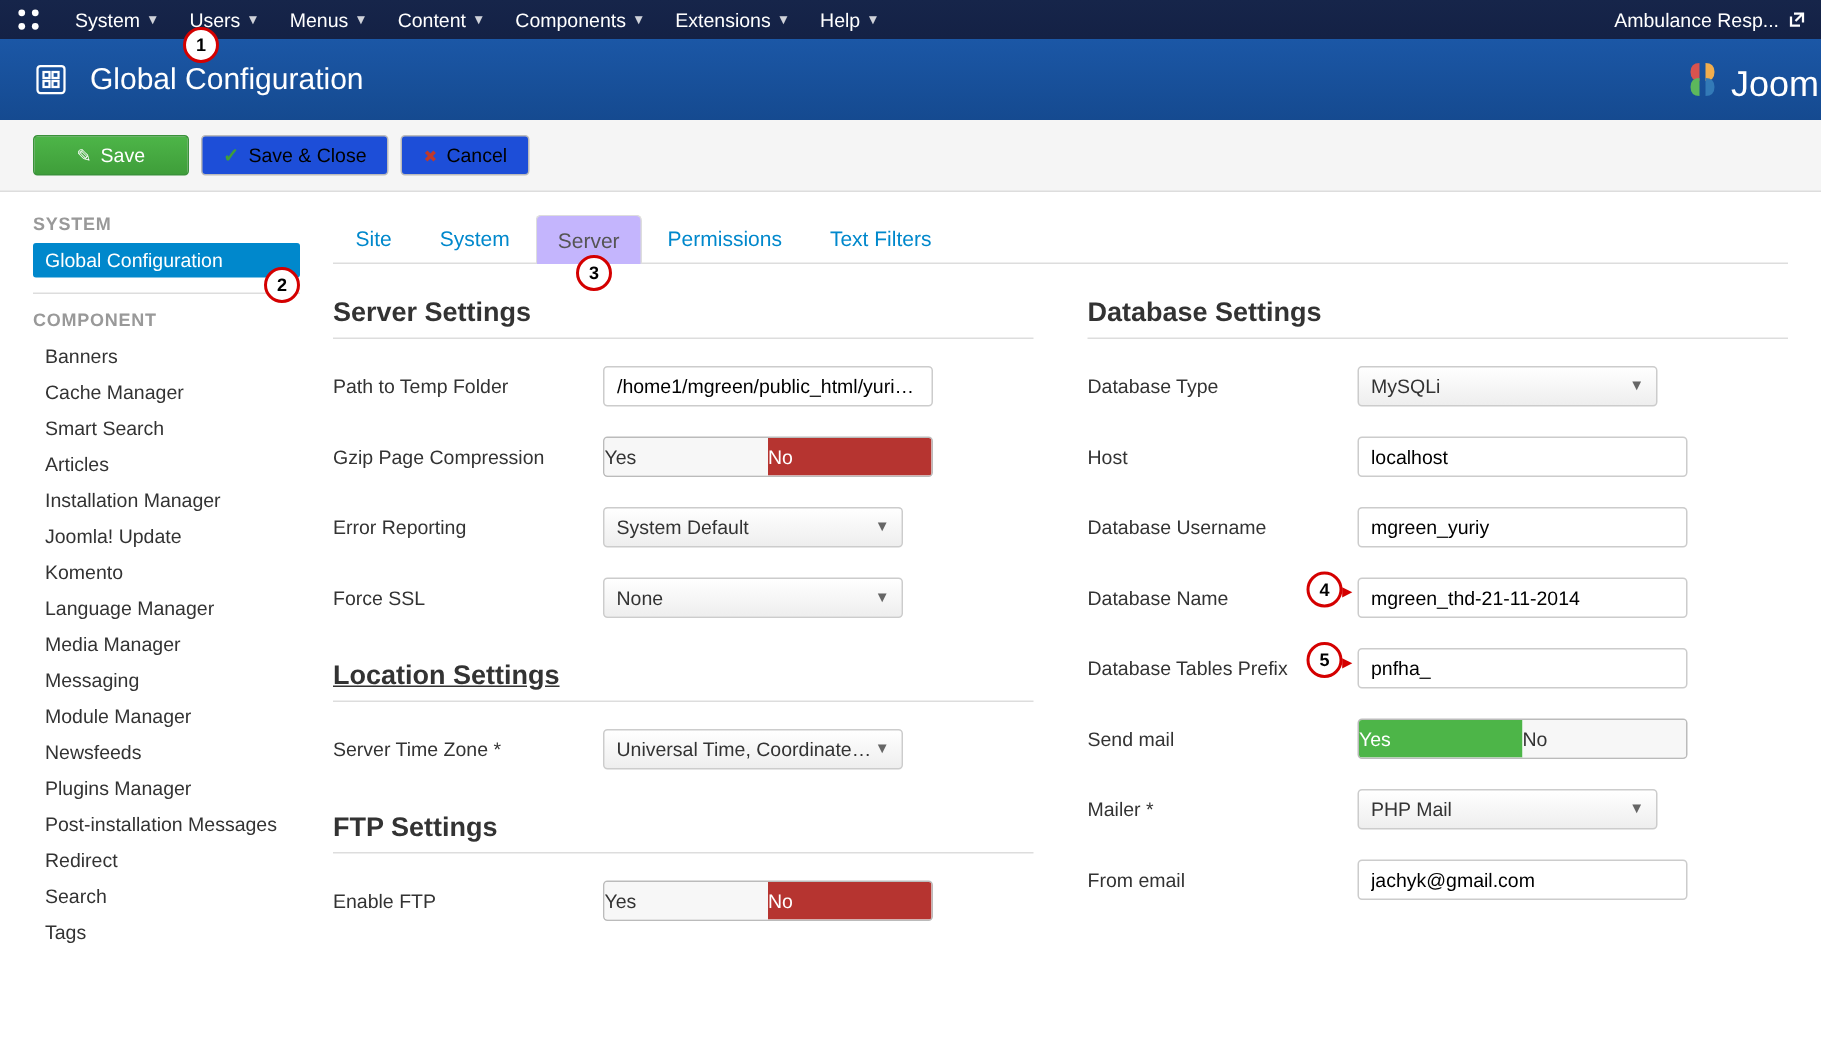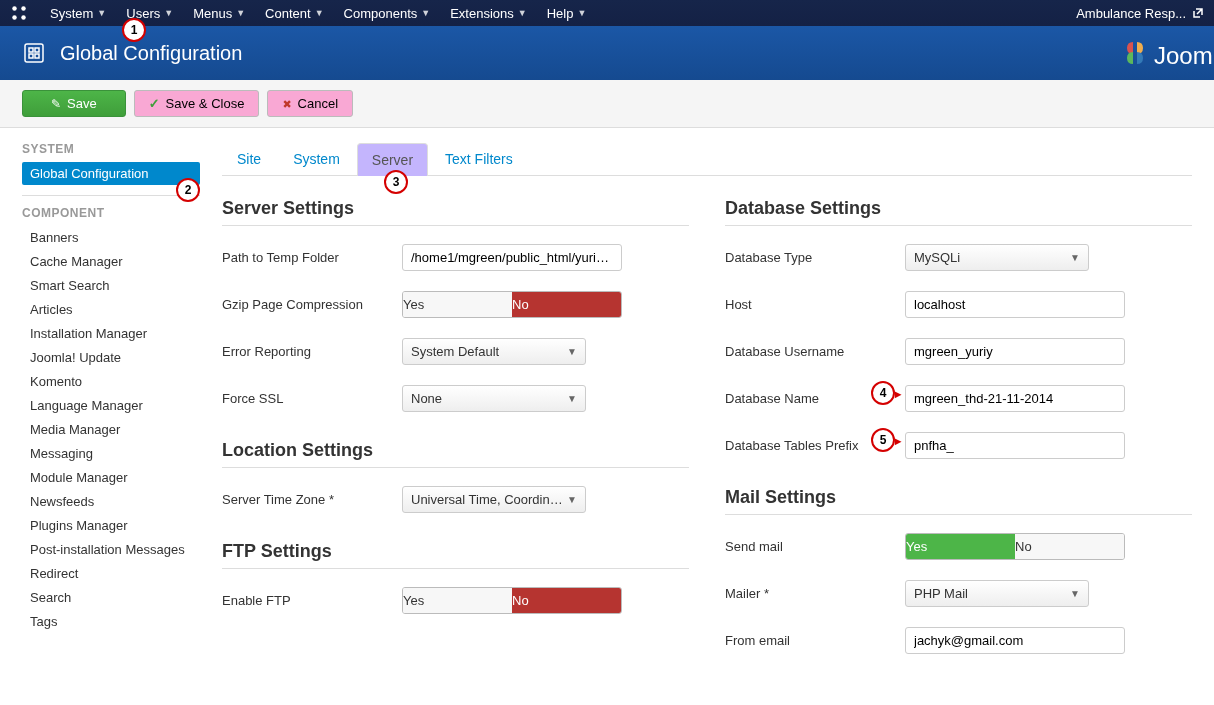--- a/index.html
+++ b/index.html
@@ -15,21 +15,21 @@
 .topnav-right .ext-icon { width: 12px; height: 12px; }
 
 
 .titlebar { background: linear-gradient(#1b57a6, #154a90); height: 54px; display: flex; align-items: center; padding: 0 22px; color: #fff; position: relative; }
 .titlebar .cog-icon { width: 24px; height: 24px; margin-right: 14px; }
 .titlebar h1 { font-size: 20px; font-weight: 400; }
 .titlebar .brand { position: absolute; right: 0; top: 0; height: 100%; display: flex; align-items: center; }
 
 
 .toolbar { background: #f5f5f5; border-bottom: 1px solid #ddd; padding: 10px 22px; display: flex; gap: 8px; align-items: center; }
-.btn { border: 1px solid #bbb; border-radius: 3px; padding: 5px 14px; font-size: 13px; cursor: pointer; display: inline-flex; align-items: center; gap: 6px; background: #f9a8d4; }
+.btn { border: 1px solid #bbb; border-radius: 3px; padding: 5px 14px; font-size: 13px; cursor: pointer; display: inline-flex; align-items: center; gap: 6px; background: #1d4ed8; }
 .btn-success { background: linear-gradient(#4db548, #3f9e3a); border-color: #3a923a; color: #fff; padding: 5px 28px; }
 
 
 .content { display: flex; padding: 14px 22px; gap: 22px; }
 .sidebar { width: 178px; flex-shrink: 0; }
 .sidebar h4 { color: #999; font-size: 12px; font-weight: bold; margin-bottom: 6px; letter-spacing: 0.5px; }
 .sidebar ul { list-style: none; }
 .sidebar li { padding: 4px 8px; margin: 1px 0; cursor: pointer; color: #333; font-size: 13px; border-radius: 2px; }
 .sidebar li.active { background: #0088cc; color: #fff; }
 .sidebar hr { border: none; border-top: 1px solid #ddd; margin: 10px 0; }
@@ -43,21 +43,21 @@
 
 
 .cols { display: flex; gap: 36px; }
 .col { flex: 1; min-width: 0; }
 .section-title { font-size: 18px; font-weight: bold; border-bottom: 1px solid #ddd; padding-bottom: 6px; margin-bottom: 18px; margin-top: 4px; color: #333; }
 
 .field { display: flex; align-items: center; margin-bottom: 20px; }
 .field-label { width: 180px; font-size: 13px; color: #333; flex-shrink: 0; }
 .field-control { flex: 1; position: relative; }
 .text-input { width: 220px; padding: 5px 8px; border: 1px solid #ccc; border-radius: 3px; font-size: 13px; background: #fff; }
-.select { width: 184px; padding: 5px 8px; border: 1px solid #ccc; border-radius: 3px; font-size: 13px; background: linear-gradient(#fff, #eee); display: flex; justify-content: space-between; align-items: center; cursor: pointer; }
+.select { width: 200px; padding: 5px 8px; border: 1px solid #ccc; border-radius: 3px; font-size: 13px; background: linear-gradient(#fff, #eee); display: flex; justify-content: space-between; align-items: center; cursor: pointer; }
 .select .caret-down { color: #666; font-size: 10px; }
 
 
 .yn { display: flex; width: 220px; border: 1px solid #bbb; border-radius: 3px; overflow: hidden; }
 .yn div { flex: 1; text-align: left; padding: 5px 0; font-size: 13px; cursor: pointer; }
 .yn .yes-off { background: #f7f7f7; color: #333; }
 .yn .no-on { background: #b63430; color: #fff; }
 .yn .yes-on { background: #4db548; color: #fff; }
 .yn .no-off { background: #f7f7f7; color: #333; }
 
@@ -190,20 +190,21 @@
         <li>Search</li>
         <li>Tags</li>
       </ul>
   </div>
 
   <div class="main">
     <div class="tabs" style="position:relative;">
       <div class="tab">Site</div>
       <div class="tab">System</div>
       <div class="tab active">Server</div>
+      <div class="tab">Permissions</div>
       <div class="tab">Text Filters</div>
       <div class="anno" style="top:28px; left:162px;">
           <span>3</span>
         </div>
     </div>
 
     <div class="cols">
 
       <div class="col">
         <div class="section-title">Server Settings</div>
@@ -236,21 +237,21 @@
         <div class="field">
           <div class="field-label">Force SSL</div>
           <div class="field-control">
             <div class="select">
                 <span>None</span>
                 <span class="caret-down">▼</span>
               </div>
           </div>
         </div>
 
-        <div class="section-title" style="margin-top:28px;">Location Settings</div>
+        <div class="section-title" style="margin-top:28px;text-decoration:underline;">Location Settings</div>
 
         <div class="field">
           <div class="field-label">Server Time Zone *</div>
           <div class="field-control">
             <div class="select">
                 <span class="truncate" style="max-width:180px;">Universal Time, Coordinated (...</span>
                 <span class="caret-down">▼</span>
               </div>
           </div>
         </div>
@@ -306,21 +307,20 @@
           <div class="field-label">Database Tables Prefix</div>
           <div class="field-control" style="position:relative;">
             <input class="text-input" value="pnfha_" style="">
             <div class="anno" style="top:-4px; left:-34px;">
                 <span>5</span>
               </div>
             <span class="anno-arrow" style="top:2px; left:-10px;">▸</span>
           </div>
         </div>
 
-        <div class="section-title" style="margin-top:28px;">Mail Settings</div>
 
         <div class="field">
           <div class="field-label">Send mail</div>
           <div class="field-control">
             <div class="yn">
               <div class="yes-on">Yes</div>
               <div class="no-off">No</div>
             </div>
           </div>
         </div>

